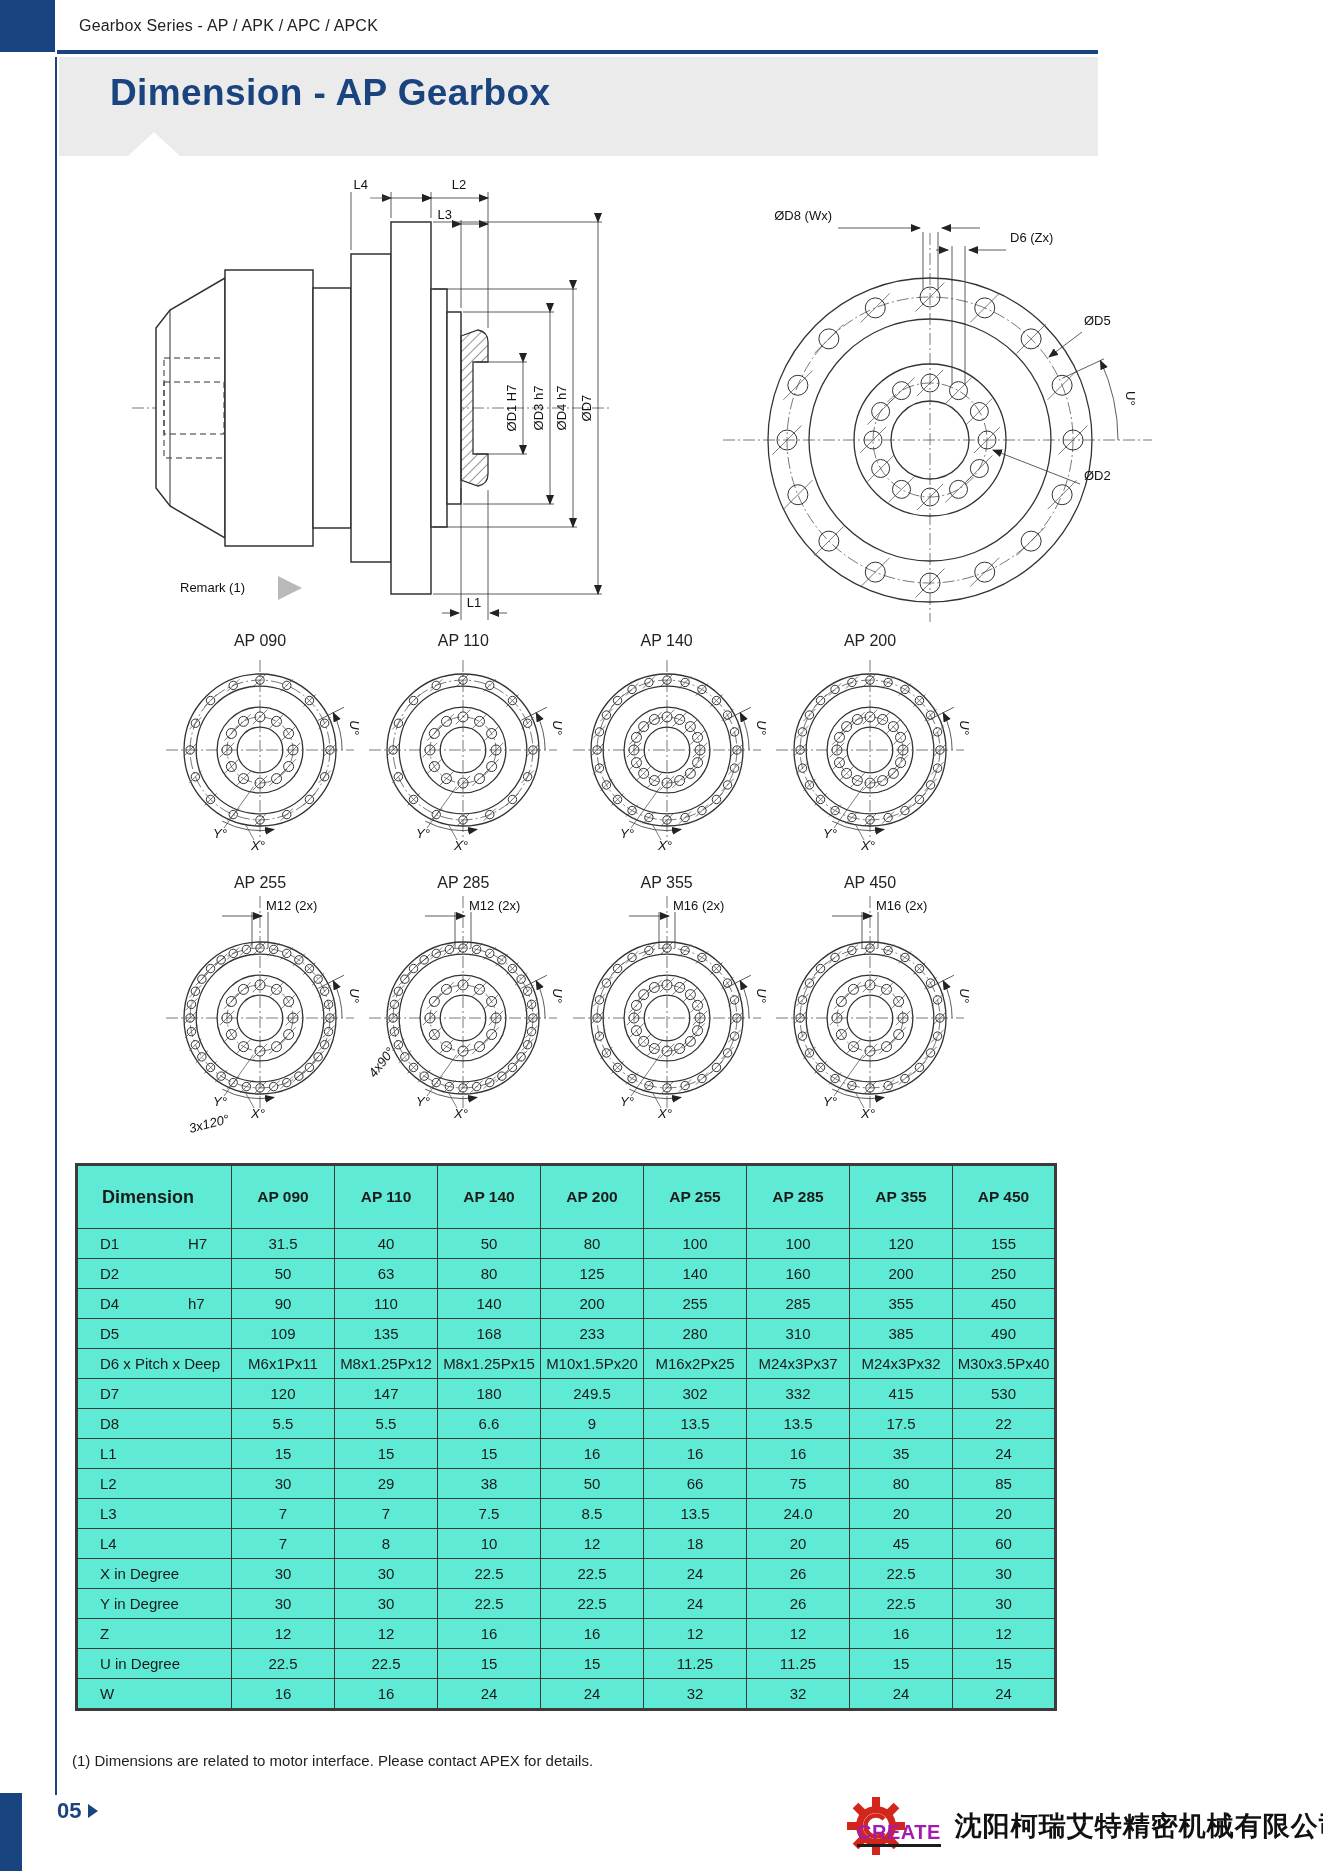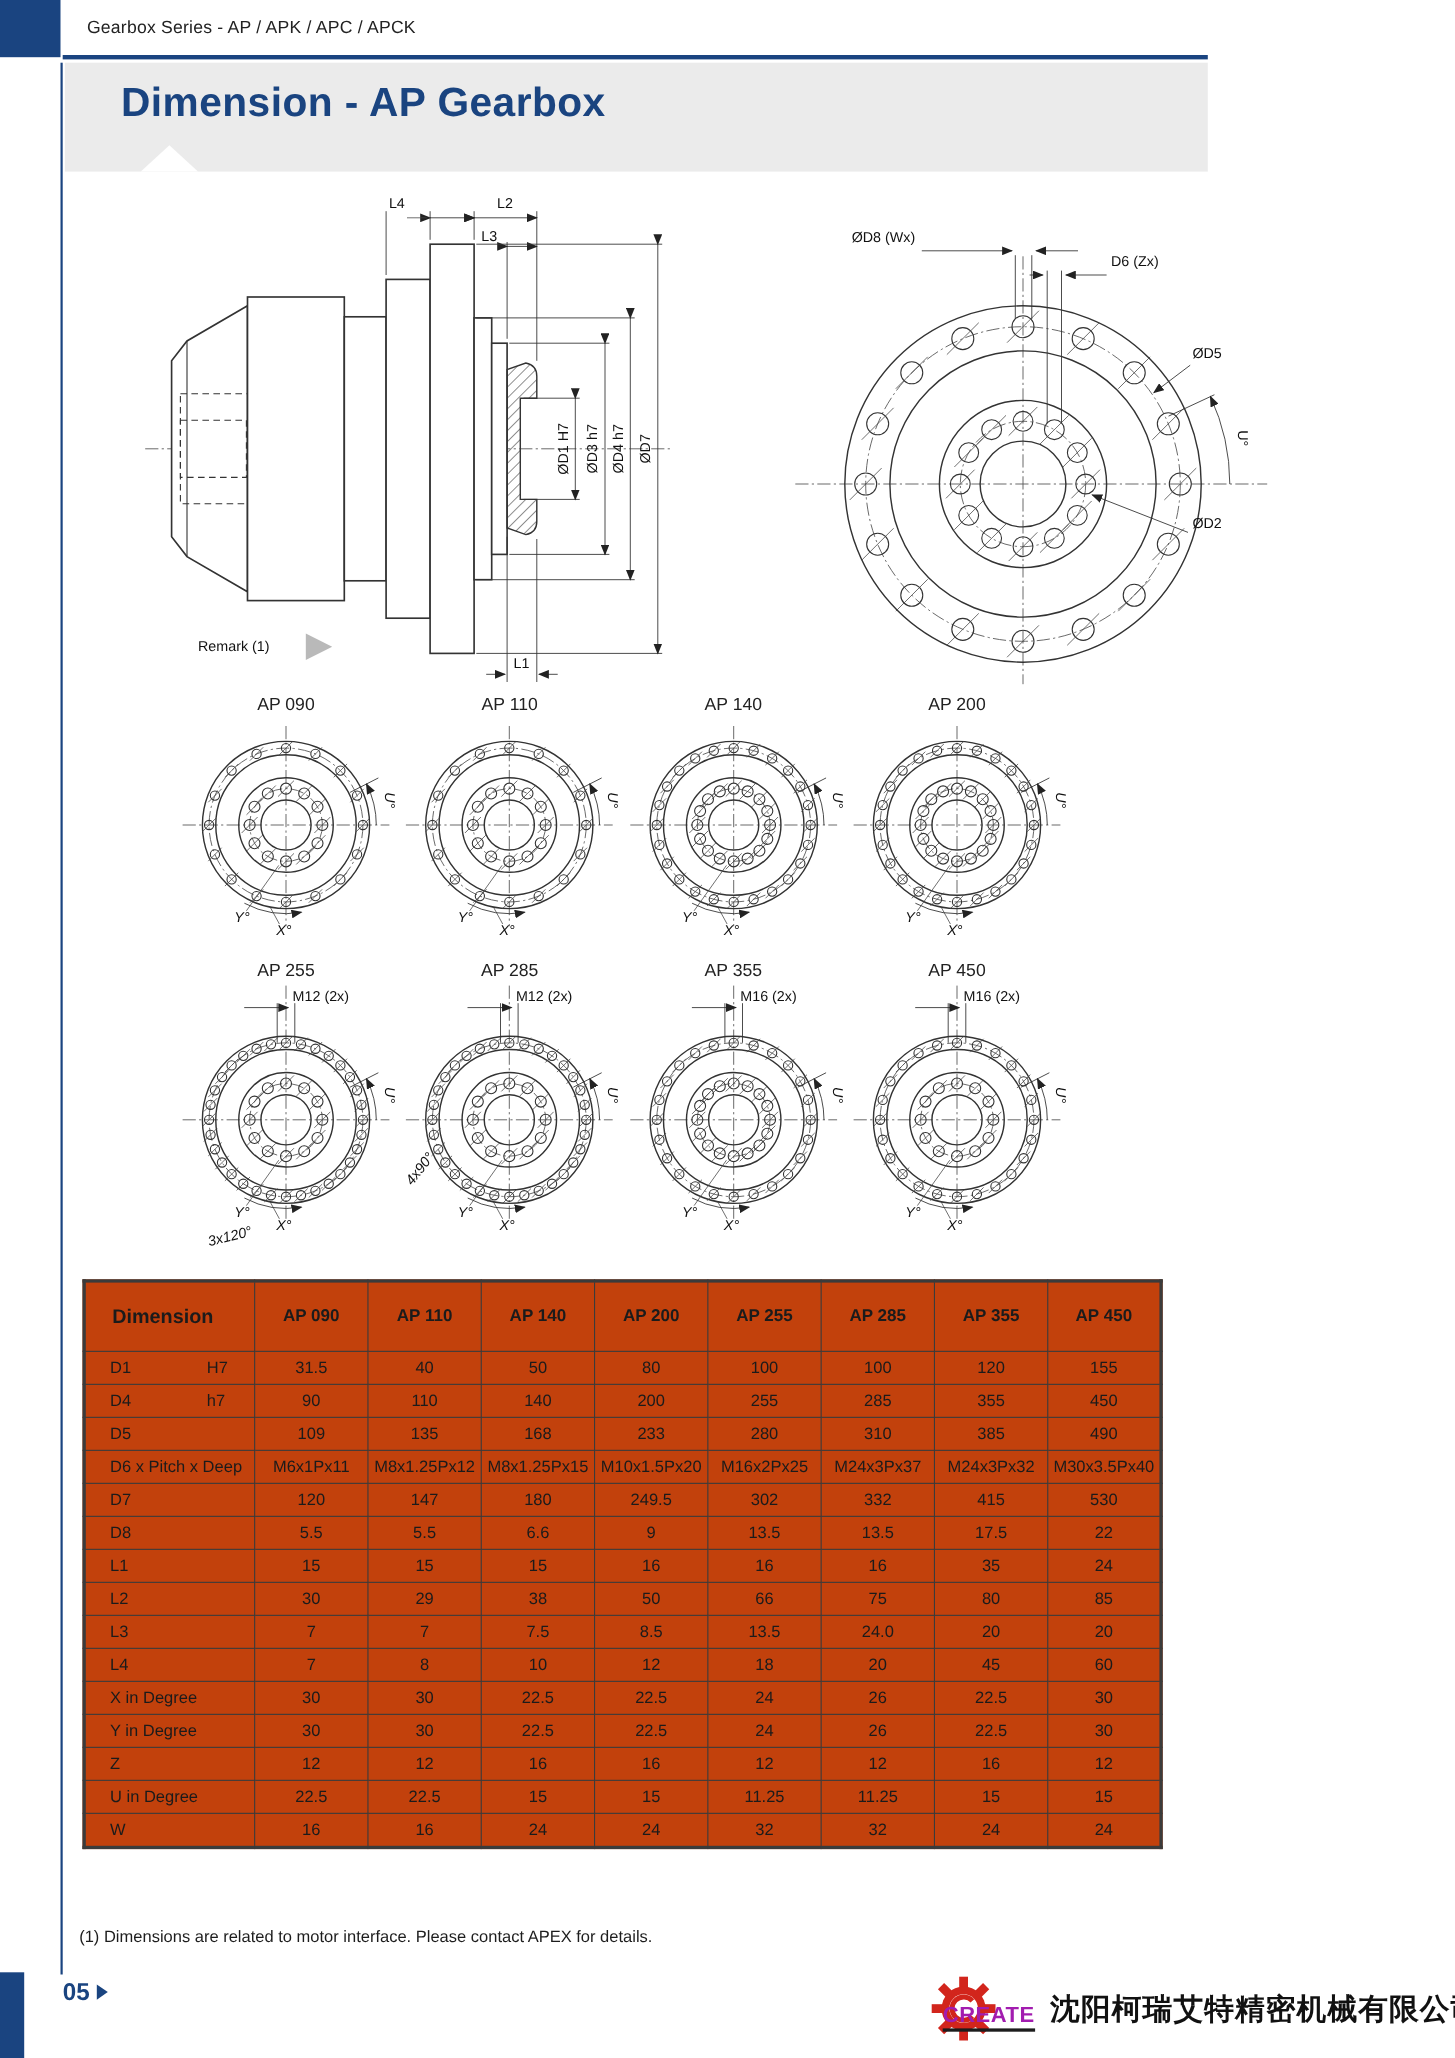--- a/index.html
+++ b/index.html
@@ -25,21 +25,21 @@
   .hid{stroke:#333;stroke-width:1;fill:none;stroke-dasharray:6 4;}
   .dlabel{font-size:13px;fill:#111;}
   .sideview{position:absolute;left:120px;top:158px;}
   .frontview{position:absolute;left:680px;top:190px;}
   .diag-row{position:absolute;display:flex;justify-content:space-between;width:810px;left:160px;}
   .diag-row1{top:632px;}
   .diag-row2{top:874px;}
   .diag{width:200px;}
   .diag-name{text-align:center;font-size:16px;color:#222;height:20px;}
   #dim-table{position:absolute;left:75px;top:1163px;width:980px;border-collapse:collapse;
-        table-layout:fixed;background:#c2410c;border:3px solid #3b3b3b;}
+        table-layout:fixed;background:#5eead4;border:3px solid #3b3b3b;}
   #dim-table th,#dim-table td{border:1.5px solid #3b3b3b;font-size:15px;color:#1b1b1b;
         text-align:center;padding:0;height:29px;overflow:hidden;white-space:nowrap;}
   #dim-table thead th{height:62px;font-size:15.5px;font-weight:bold;}
   #dim-table th.dim-head{font-size:18px;text-align:left;padding-left:24px;}
   #dim-table td.dim-cell{text-align:left;padding-left:22px;}
   .dim-label{display:inline-block;min-width:88px;}
   .note{position:absolute;left:72px;top:1752px;font-size:15px;color:#1d1d1d;}
   .footer-block{position:absolute;left:0;top:1793px;width:22px;height:78px;background:var(--navy,#1a4480);}
   .page-num{position:absolute;left:57px;top:1798px;display:flex;align-items:center;gap:7px;
         font-size:22px;font-weight:bold;color:var(--navy,#1a4480);text-align:center;}
@@ -1057,20 +1057,31 @@
           <td>31.5</td>
           <td>40</td>
           <td>50</td>
           <td>80</td>
           <td>100</td>
           <td>100</td>
           <td>120</td>
           <td>155</td>
         </tr>
         <tr>
+          <td class="dim-cell"><span class="dim-label">D2</span></td>
+          <td>50</td>
+          <td>63</td>
+          <td>80</td>
+          <td>125</td>
+          <td>140</td>
+          <td>160</td>
+          <td>200</td>
+          <td>250</td>
+        </tr>
+        <tr>
           <td class="dim-cell"><span class="dim-label">D4</span><span>h7</span></td>
           <td>90</td>
           <td>110</td>
           <td>140</td>
           <td>200</td>
           <td>255</td>
           <td>285</td>
           <td>355</td>
           <td>450</td>
         </tr>

